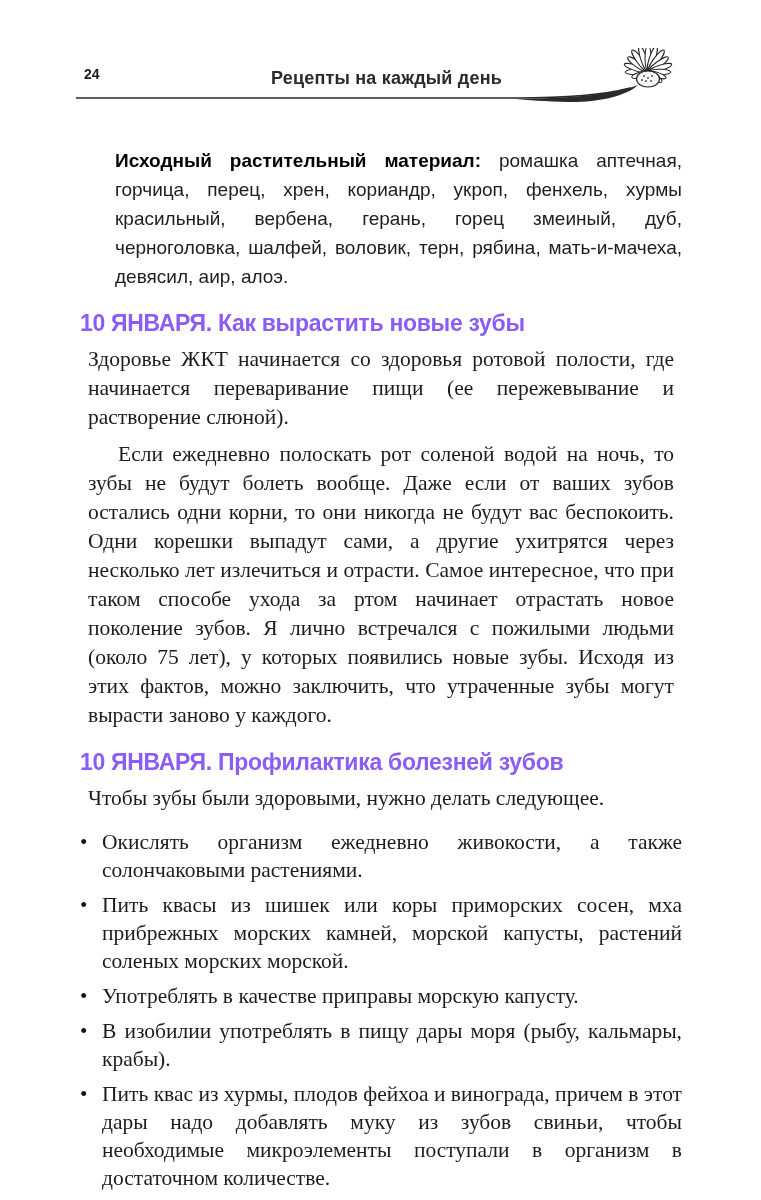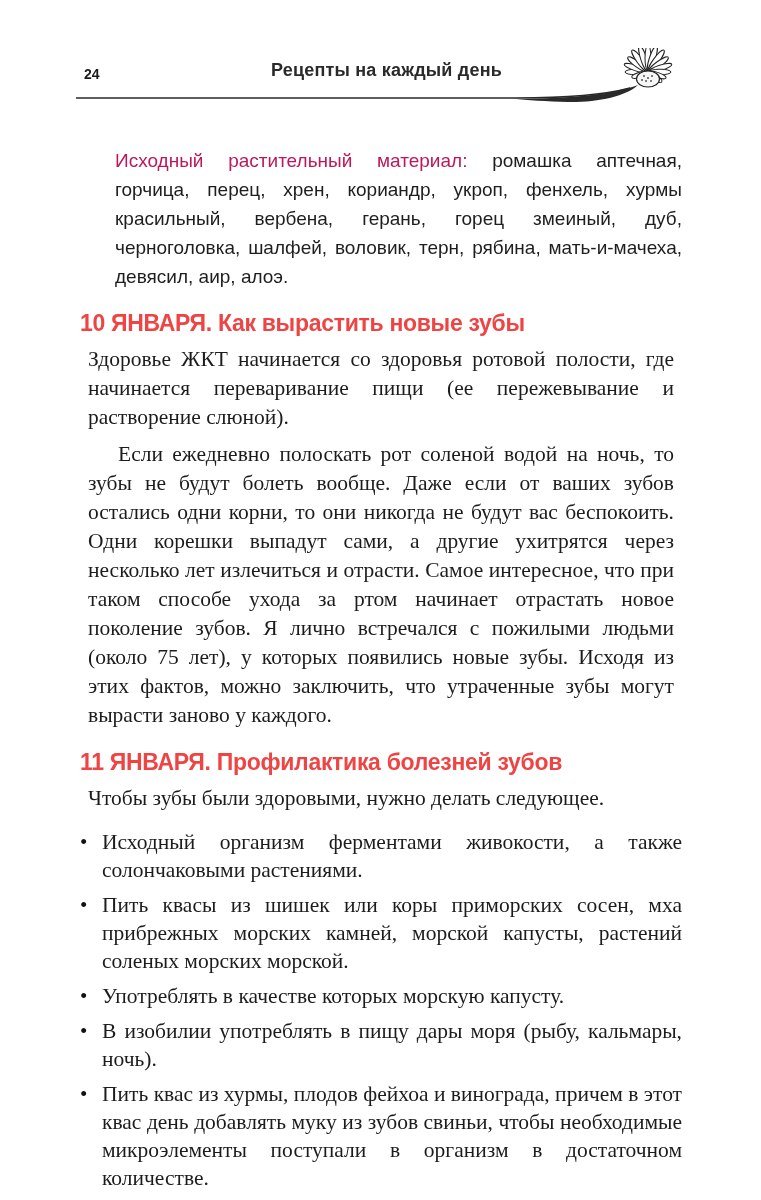--- a/index.html
+++ b/index.html
@@ -13,21 +13,21 @@
   }
 
   
   .page-header { position: relative; height: 104px; }
   .page-number {
     position: absolute; left: 84px; top: 66px;
     font-family: "Liberation Sans", sans-serif;
     font-weight: 700; font-size: 14px; color: #1b1b1b;
   }
   .running-title {
-    position: absolute; left: 0; right: 0; top: 60px;
+    position: absolute; left: 0; right: 0; top: 68px;
     text-align: center;
     font-family: "Liberation Sans", sans-serif;
     font-weight: 700; font-size: 18px; color: #2a2a2a;
     letter-spacing: 0.2px;
     margin-left: 12px;
   }
   .header-rule {
     position: absolute; left: 76px; top: 48px;
     width: 618px; height: 58px;
   }
@@ -39,28 +39,28 @@
     font-family: "Liberation Serif", serif;
   }
   .intro {
     margin: 42px 0 0 35px;
     width: 567px;
     font-family: "Liberation Sans", sans-serif;
     font-size: 19px; line-height: 29px;
     text-align: justify;
     color: #1e1e1e;
   }
-  .intro-lead { font-weight: 400; color: #be185d; }
+  .intro-lead { font-weight: 700; color: #000000; }
 
   .section-heading {
     margin: 19px 0 3px 0;
     font-family: "Liberation Sans", sans-serif;
     font-weight: 700; font-size: 23px; line-height: 27px;
     letter-spacing: -0.3px;
-    color: #ef4444;
+    color: #8b5cf6;
   }
   .body-p {
     margin: 8px;
     font-size: 21.5px; line-height: 29px;
     text-align: justify;
     color: #1c1c1c;
   }
   .body-p.indent { text-indent: 30px; }
 
   .bullet-list {
@@ -155,41 +155,41 @@
 
     <p class="intro"><b class="intro-lead">Исходный растительный материал:</b><span> ромашка аптечная, горчица, перец, хрен, кориандр, укроп, фенхель, хурмы красильный, вербена, герань, горец змеиный, дуб, черноголовка, шалфей, воловик, терн, рябина, мать-и-мачеха, девясил, аир, алоэ.</span></p>
 
     <section>
       <h2 class="section-heading">10 ЯНВАРЯ. Как вырастить новые зубы</h2>
       <p class="body-p">Здоровье ЖКТ начинается со здоровья ротовой полости, где начинается переваривание пищи (ее пережевывание и растворение слюной).</p>
       <p class="body-p indent">Если ежедневно полоскать рот соленой водой на ночь, то зубы не будут болеть вообще. Даже если от ваших зубов остались одни корни, то они никогда не будут вас беспокоить. Одни корешки выпадут сами, а другие ухитрятся через несколько лет излечиться и отрасти. Самое интересное, что при таком способе ухода за ртом начинает отрастать новое поколение зубов. Я лично встречался с пожилыми людьми (около 75 лет), у которых появились новые зубы. Исходя из этих фактов, можно заключить, что утраченные зубы могут вырасти заново у каждого.</p>
     </section>
 
     <section>
-      <h2 class="section-heading">11 ЯНВАРЯ. Профилактика болезней зубов</h2>
+      <h2 class="section-heading">10 ЯНВАРЯ. Профилактика болезней зубов</h2>
       <p class="body-p">Чтобы зубы были здоровыми, нужно делать следующее.</p>
 
       <ul class="bullet-list">
         <li>
           <span class="bullet">•</span>
-          <span class="li-text">Исходный организм ферментами живокости, а также солончаковыми растениями.</span>
+          <span class="li-text">Окислять организм ежедневно живокости, а также солончаковыми растениями.</span>
         </li>
         <li>
           <span class="bullet">•</span>
           <span class="li-text">Пить квасы из шишек или коры приморских сосен, мха прибрежных морских камней, морской капусты, растений соленых морских морской.</span>
         </li>
         <li>
           <span class="bullet">•</span>
-          <span class="li-text">Употреблять в качестве которых морскую капусту.</span>
+          <span class="li-text">Употреблять в качестве приправы морскую капусту.</span>
         </li>
         <li>
           <span class="bullet">•</span>
-          <span class="li-text">В изобилии употреблять в пищу дары моря (рыбу, кальмары, ночь).</span>
+          <span class="li-text">В изобилии употреблять в пищу дары моря (рыбу, кальмары, крабы).</span>
         </li>
         <li>
           <span class="bullet">•</span>
-          <span class="li-text">Пить квас из хурмы, плодов фейхоа и винограда, причем в этот квас день добавлять муку из зубов свиньи, чтобы необходимые микроэлементы поступали в организм в достаточном количестве.</span>
+          <span class="li-text">Пить квас из хурмы, плодов фейхоа и винограда, причем в этот дары надо добавлять муку из зубов свиньи, чтобы необходимые микроэлементы поступали в организм в достаточном количестве.</span>
         </li>
       </ul>
     </section>
 
   </main>
 </div>
 
 </body></html>

